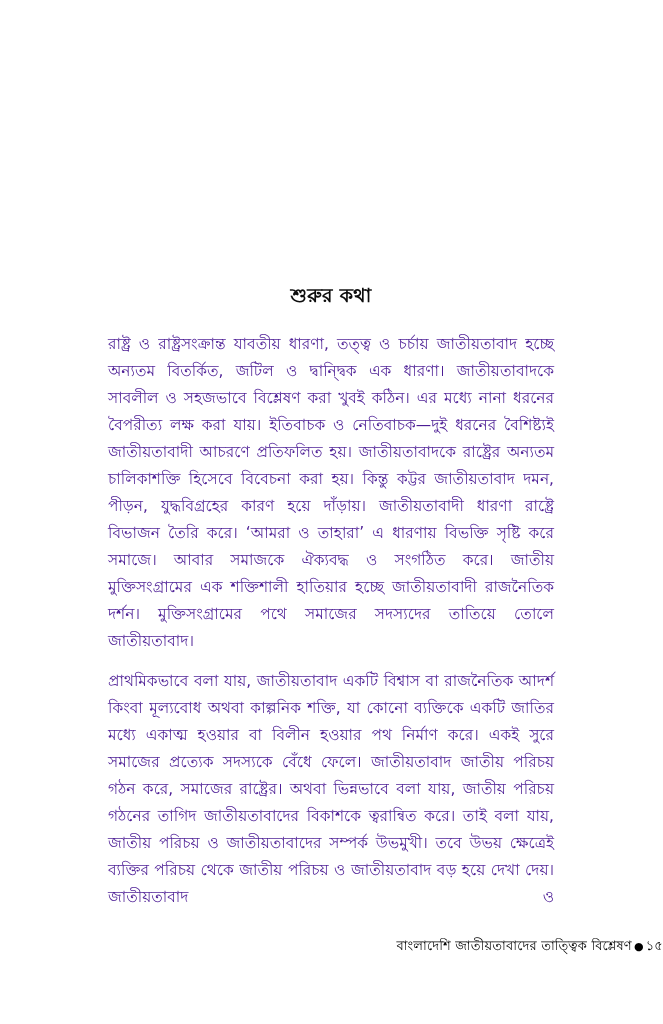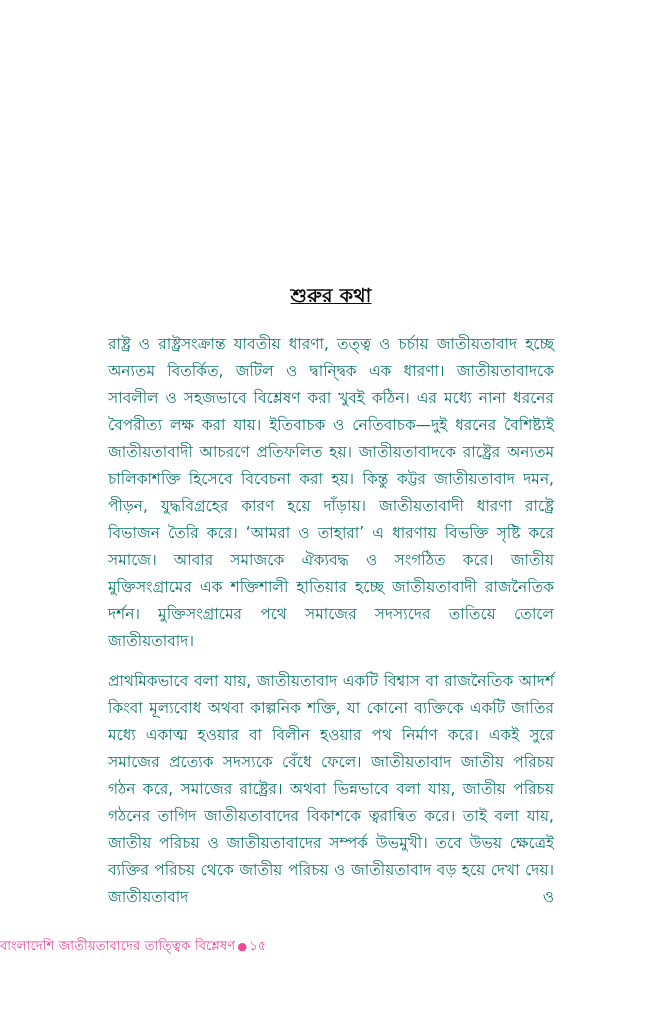--- a/index.html
+++ b/index.html
@@ -26,50 +26,50 @@
   }
   .chapter-heading {
     font-size: 19px;
     font-weight: bold;
     text-align: center;
     color: #0d0d0d;
     margin: 0;
     padding-top: 283px;
     line-height: 1.35;
     letter-spacing: 0.3px;
-    text-decoration: underline;
   }
   .body-block {
     margin-top: 22px;
   }
   .para {
     margin: 0 0 13px 0;
     font-size: 15.4px;
     line-height: 27px;
-    color: #0f766e;
+    color: #4c1d95;
     text-align: justify;
     text-justify: inter-word;
     word-spacing: 0.2px;
   }
   .para:last-child {
     margin-bottom: 8px;
   }
   
   .para.clipped {
     text-align-last: justify;
   }
   .footer {
     position: absolute;
     left: 0;
     right: 0;
     top: 936px;
-    text-align: left;
+    text-align: right;
     font-size: 13px;
-    color: #ec4899;
+    color: #000000;
     letter-spacing: 0.2px;
+    padding-left: 8px;
   }
   .footer .dot {
     font-size: 11px;
     vertical-align: middle;
     padding: 0 2px;
   }
 </style>
 </head>
 <body>
 

